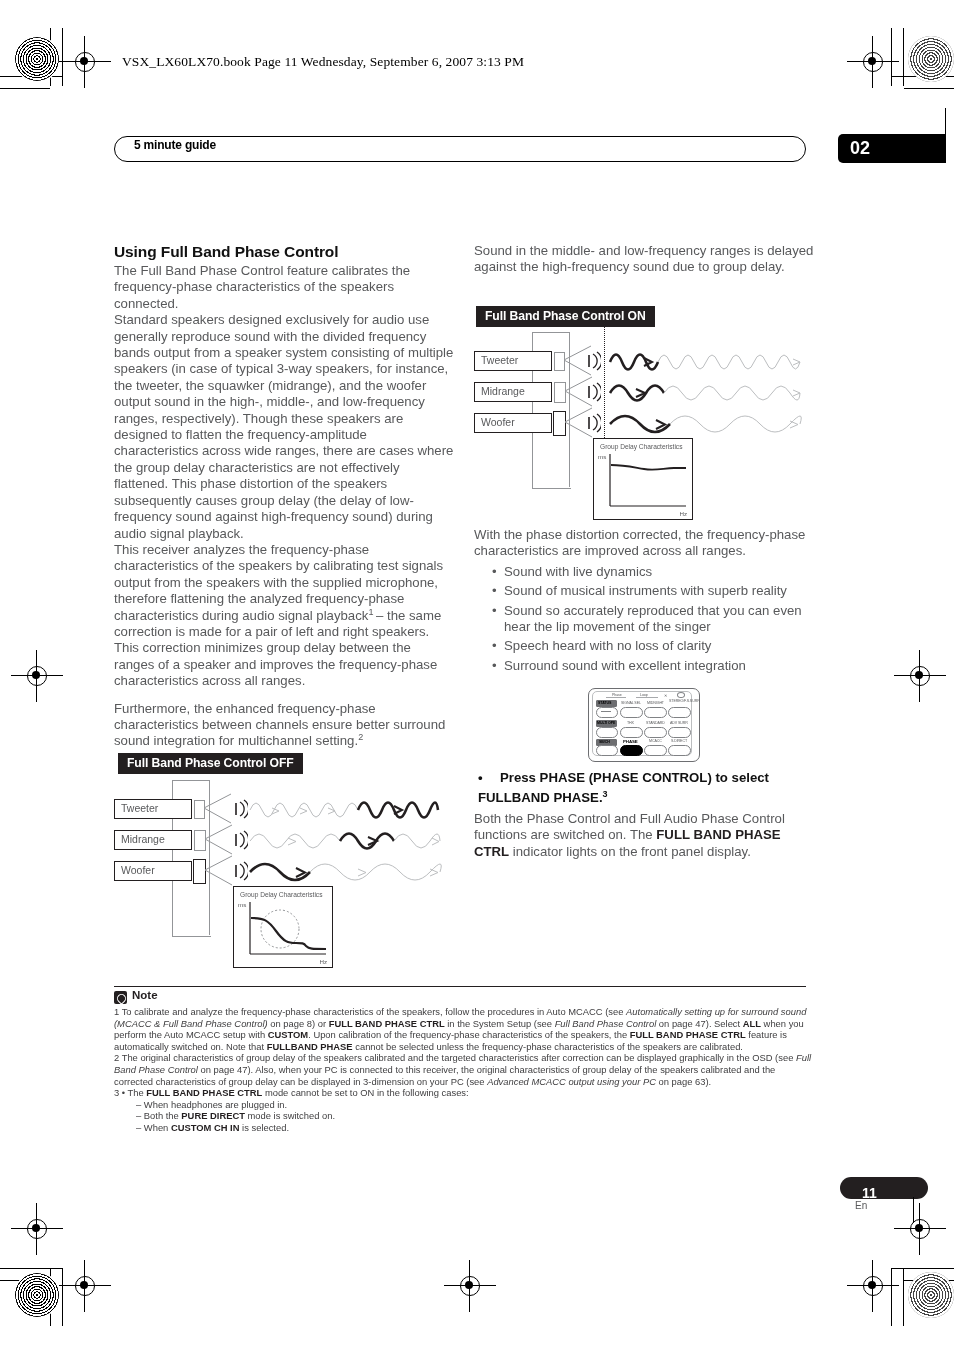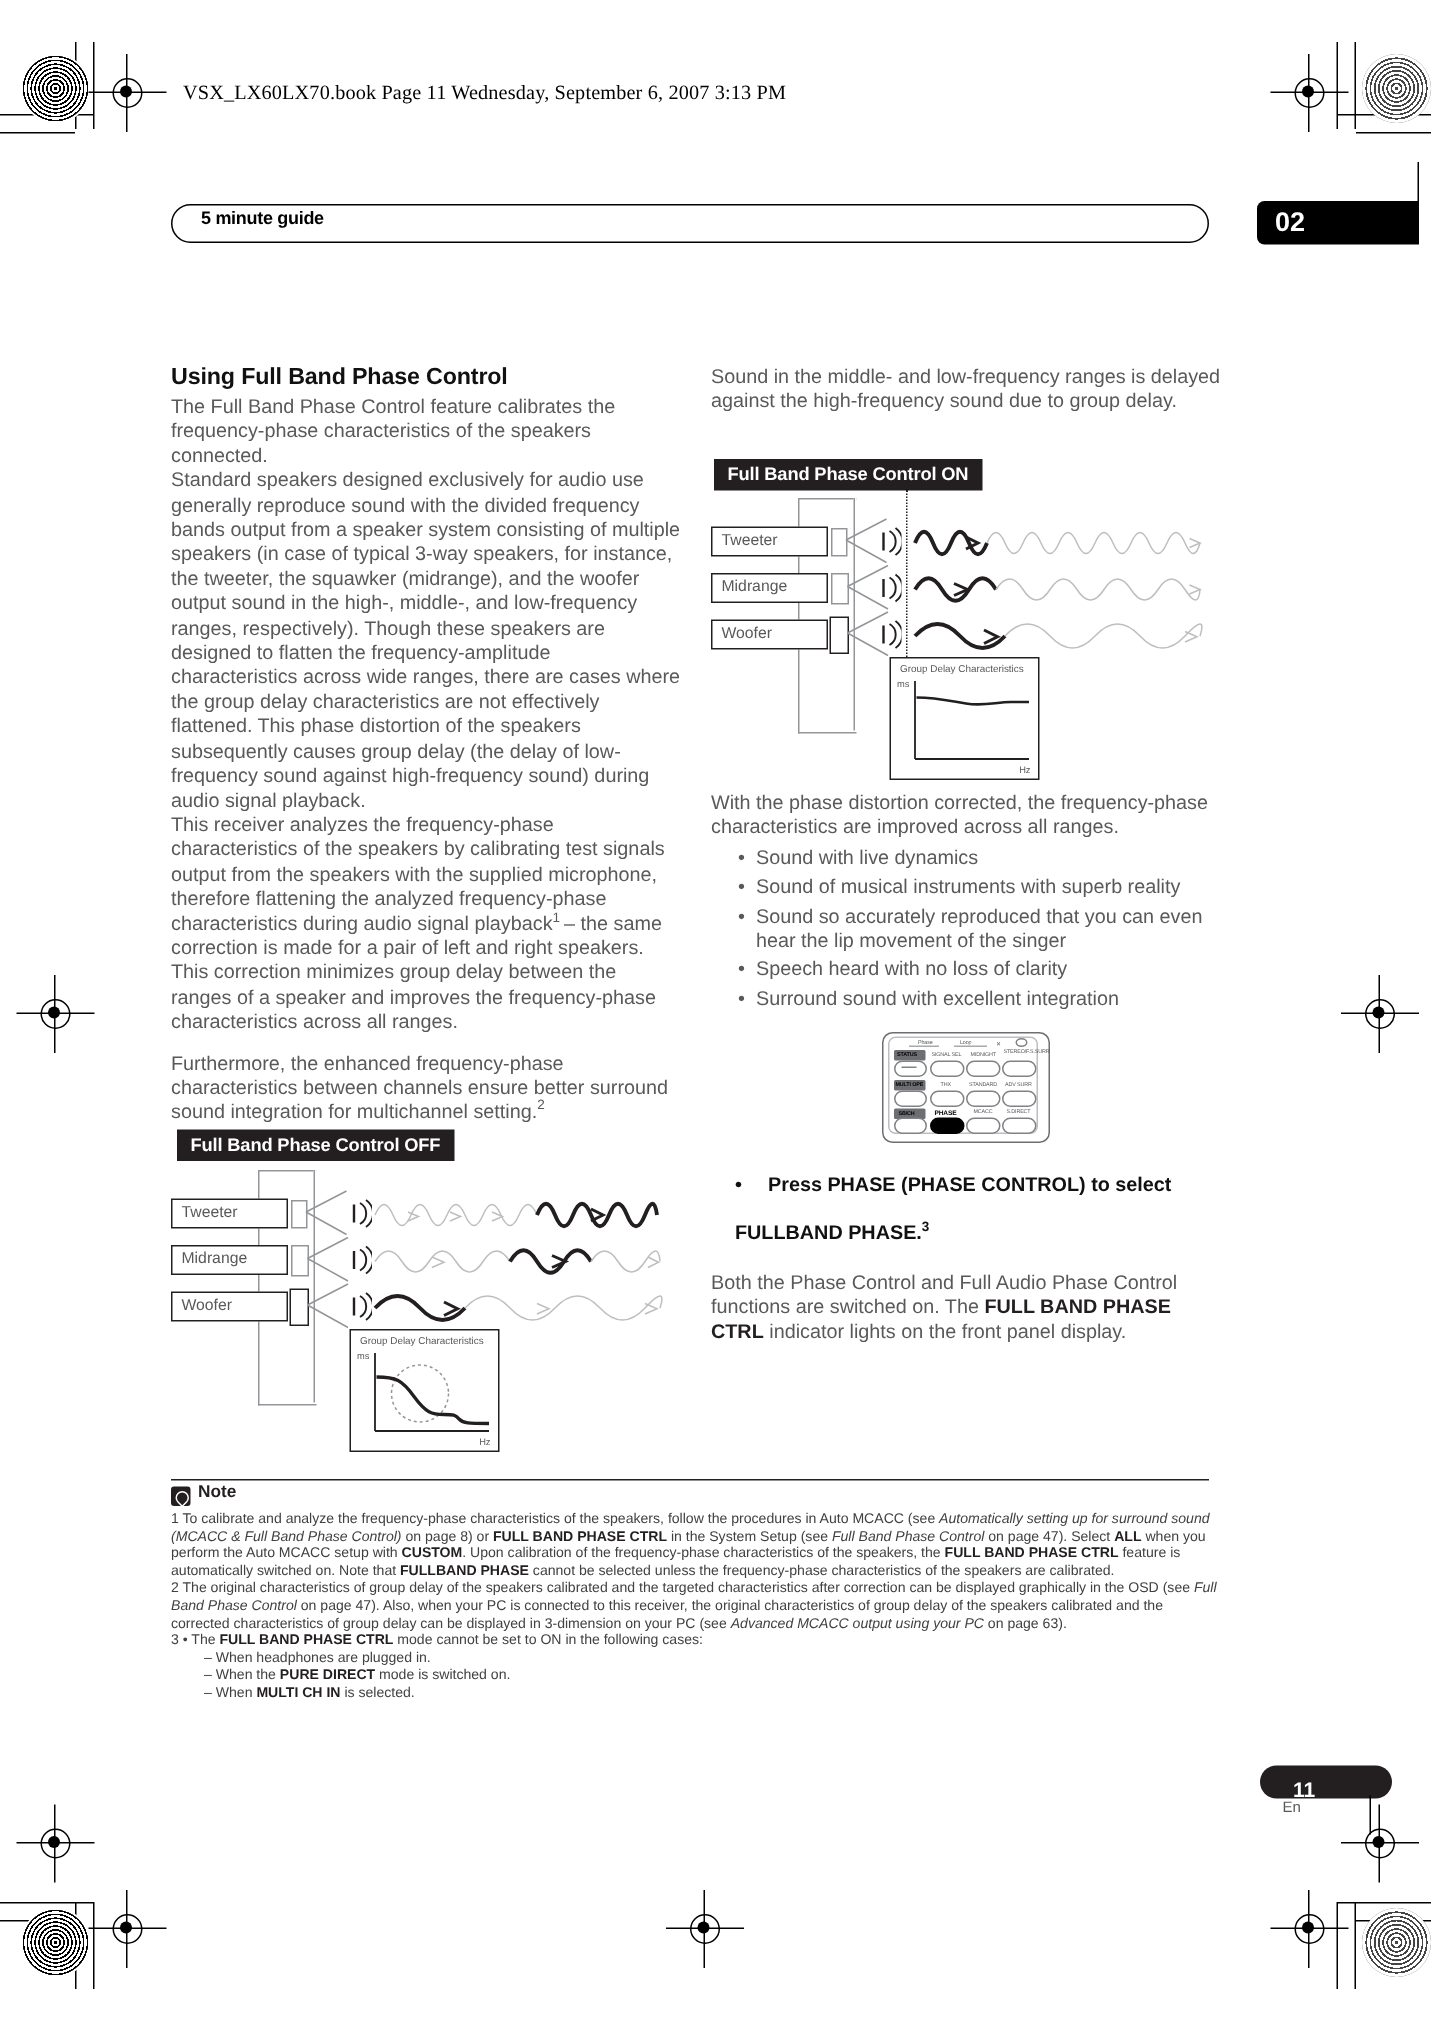--- a/index.html
+++ b/index.html
@@ -63,21 +63,21 @@
   .gdbox{position:absolute;border:1.2px solid #231f20;background:#fff;}
   .gdtitle{position:absolute;font-size:6.6px;color:#58595b;white-space:nowrap;}
   .gdax{position:absolute;font-size:6.2px;color:#58595b;}
 
   
   ul.blist{margin:4px 0 0 0;padding:0 0 0 18px;list-style:none;}
   ul.blist li{font-size:13.2px;line-height:16.4px;color:#58595b;position:relative;
               padding-left:12px;margin-bottom:3px;}
   ul.blist li::before{content:"\2022";position:absolute;left:0;top:0;color:#58595b;}
 
-  .stepline{font-size:13.2px;line-height:16.4px;color:#111;font-weight:bold;margin:16px;}
+  .stepline{font-size:13.2px;line-height:16.4px;color:#111;font-weight:bold;margin:4px;}
   .stepline .dot{display:inline-block;width:22px;}
 
   
   .remote{position:absolute;left:588px;top:688px;width:110px;height:72px;}
   .remote-body{position:absolute;left:0;top:0;width:110px;height:72px;
       border:1.4px solid #6d6e71;border-radius:7px;background:#fff;}
   .remote-inner{position:absolute;left:4px;top:3px;width:98px;height:63px;
       border:1px solid #bcbec0;border-radius:5px;}
   .rbtn{position:absolute;border:1px solid #808285;border-radius:7px;background:#fff;}
   .rbtn.dark{background:#000;border-color:#000;}
@@ -427,21 +427,21 @@
 </div>
 
 <div class="noterule"></div>
 <div class="noteicon"></div>
 <div class="notetitle">Note</div>
 <div class="notes">
   <p><span>1 To calibrate and analyze the frequency-phase characteristics of the speakers, follow the procedures in Auto MCACC (see </span><i>Automatically setting up for surround sound (MCACC &amp; Full Band Phase Control)</i><span> on page 8) or </span><b>FULL BAND PHASE CTRL</b><span> in the System Setup (see </span><i>Full Band Phase Control</i><span> on page 47). Select </span><b>ALL</b><span> when you perform the Auto MCACC setup with </span><b>CUSTOM</b><span>. Upon calibration of the frequency-phase characteristics of the speakers, the </span><b>FULL BAND PHASE CTRL</b><span> feature is automatically switched on. Note that </span><b>FULLBAND PHASE</b><span> cannot be selected unless the frequency-phase characteristics of the speakers are calibrated.</span></p>
   <p><span>2 The original characteristics of group delay of the speakers calibrated and the targeted characteristics after correction can be displayed graphically in the OSD (see </span><i>Full Band Phase Control</i><span> on page 47). Also, when your PC is connected to this receiver, the original characteristics of group delay of the speakers calibrated and the corrected characteristics of group delay can be displayed in 3-dimension on your PC (see </span><i>Advanced MCACC output using your PC</i><span> on page 63).</span></p>
   <p><span>3 • The </span><b>FULL BAND PHASE CTRL</b><span> mode cannot be set to ON in the following cases:</span></p>
   <p class="sub"><span>– When headphones are plugged in.</span></p>
-  <p class="sub"><span>– When the </span><b>PURE DIRECT</b><span> mode is switched on.</span></p>
-  <p class="sub"><span>– When </span><b>MULTI CH IN</b><span> is selected.</span></p>
+  <p class="sub"><span>– Both the </span><b>PURE DIRECT</b><span> mode is switched on.</span></p>
+  <p class="sub"><span>– When </span><b>CUSTOM CH IN</b><span> is selected.</span></p>
 </div>
 
 <div class="pagenum">
     <span>11</span>
   </div>
 <div class="pagelang">En</div>
 <div class="pagetick"></div>
 
 </body></html>

